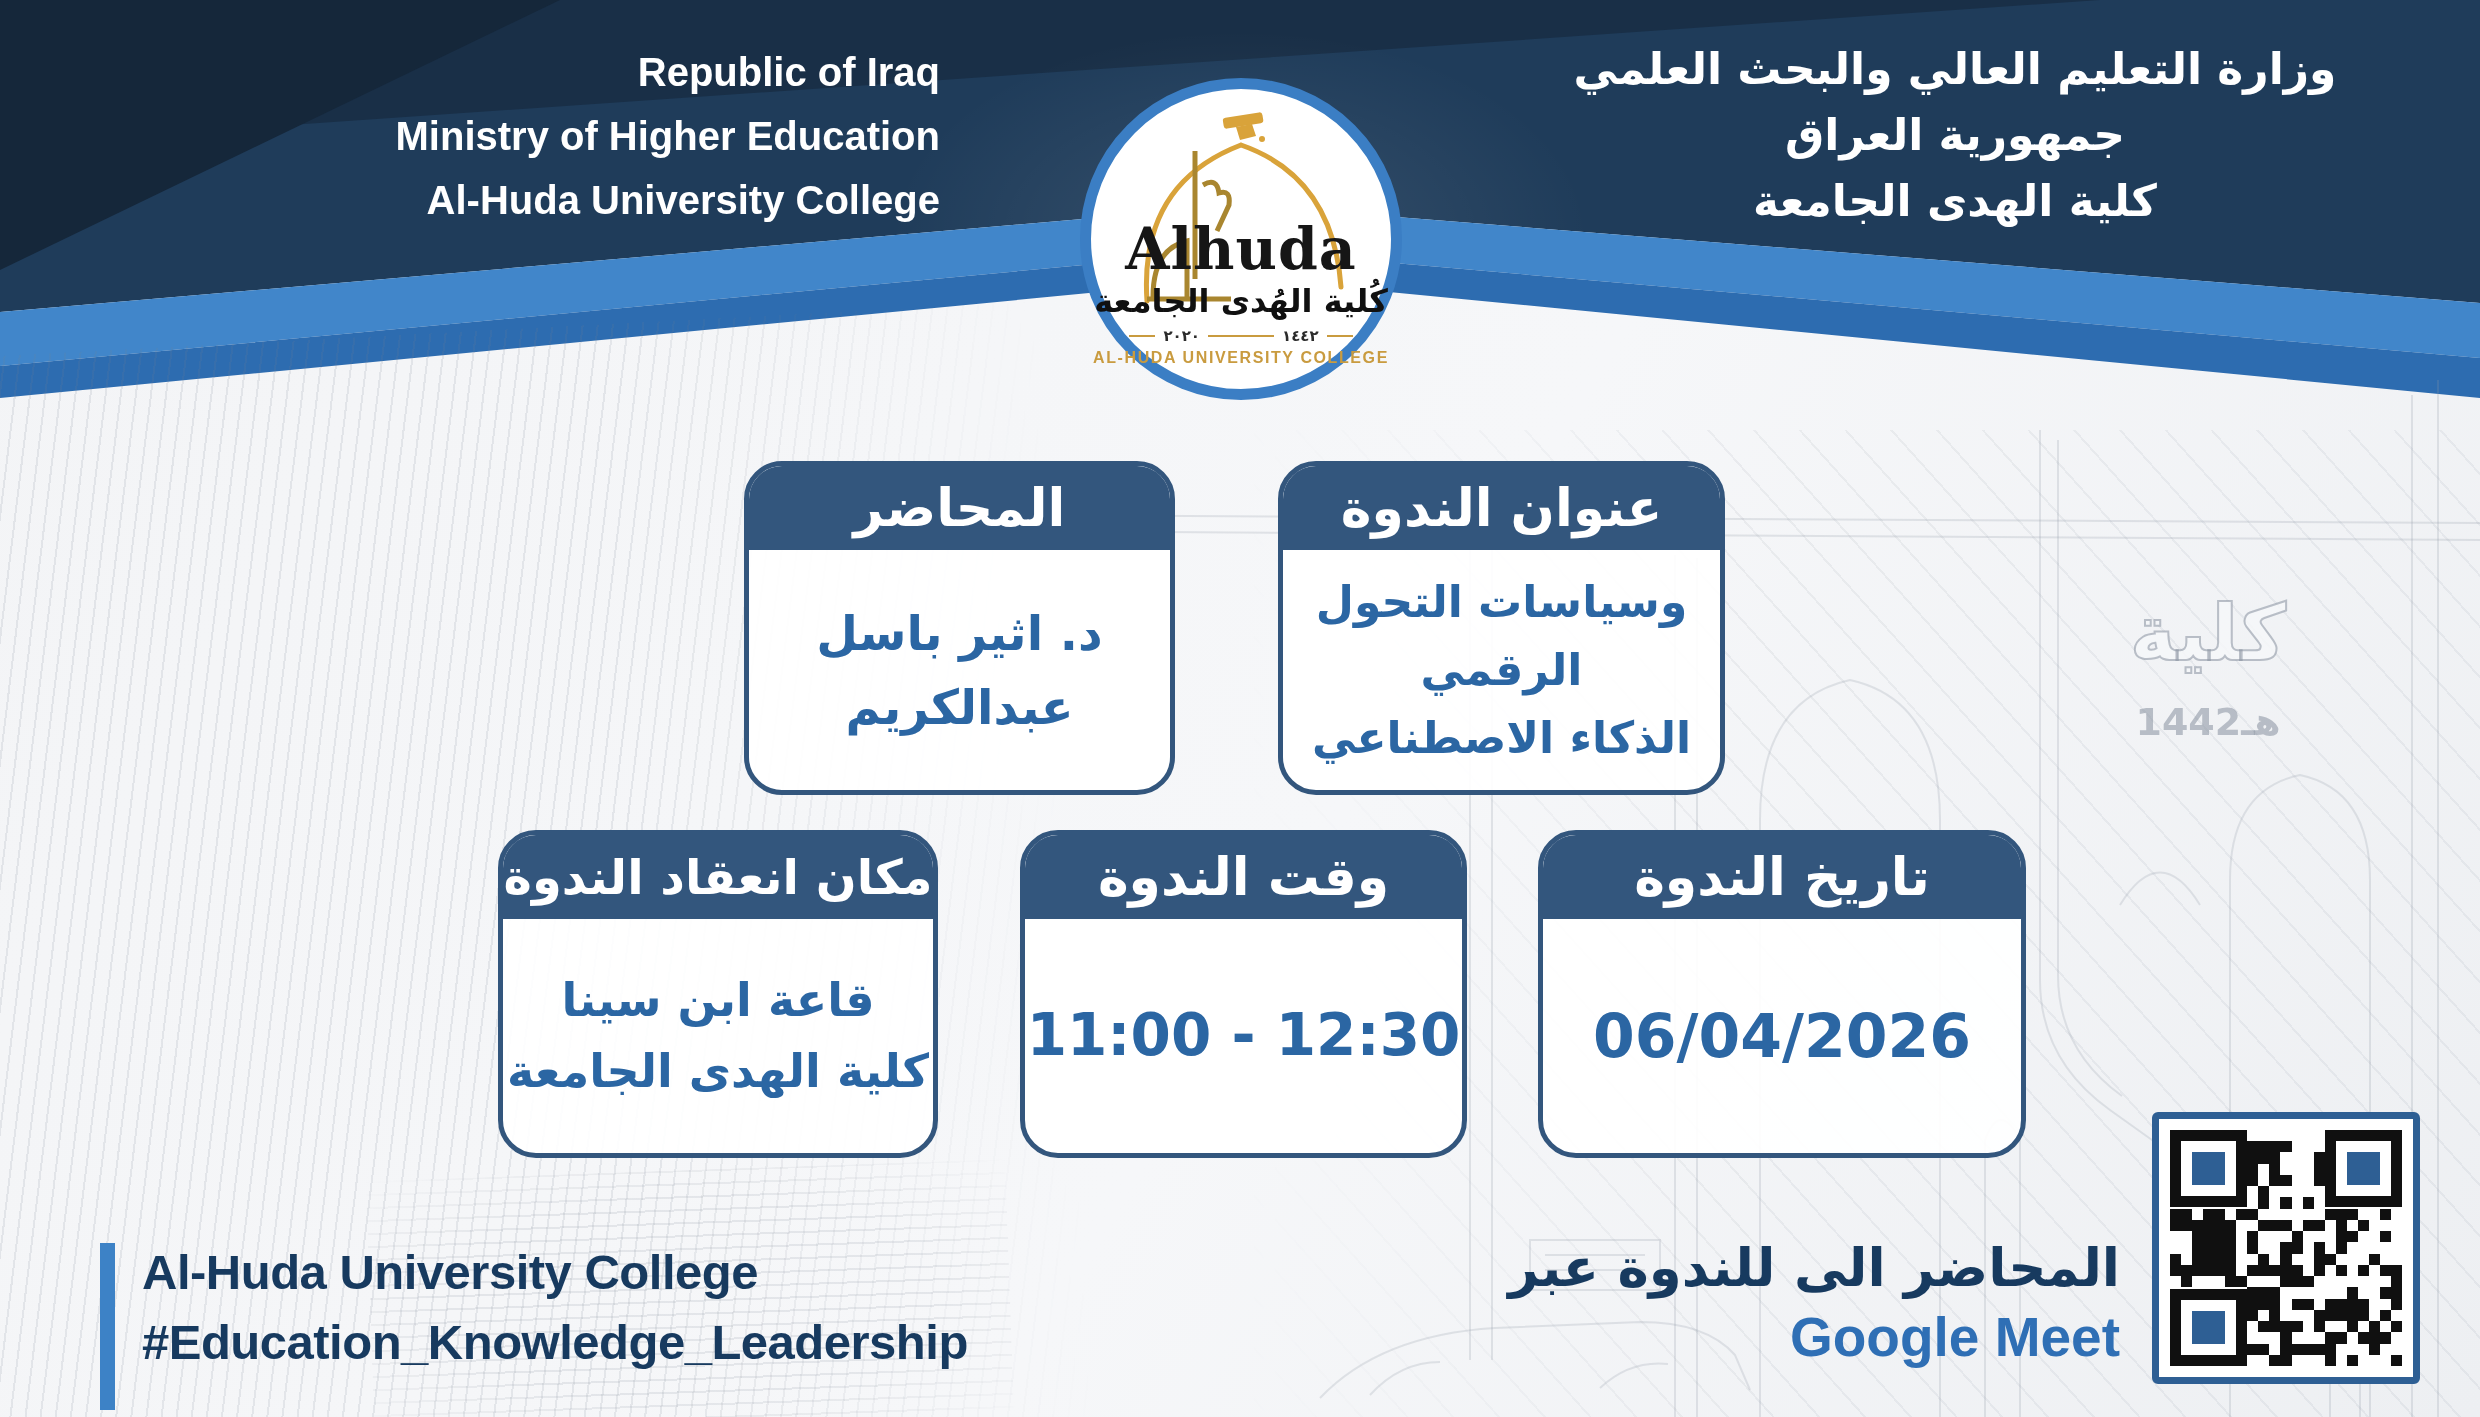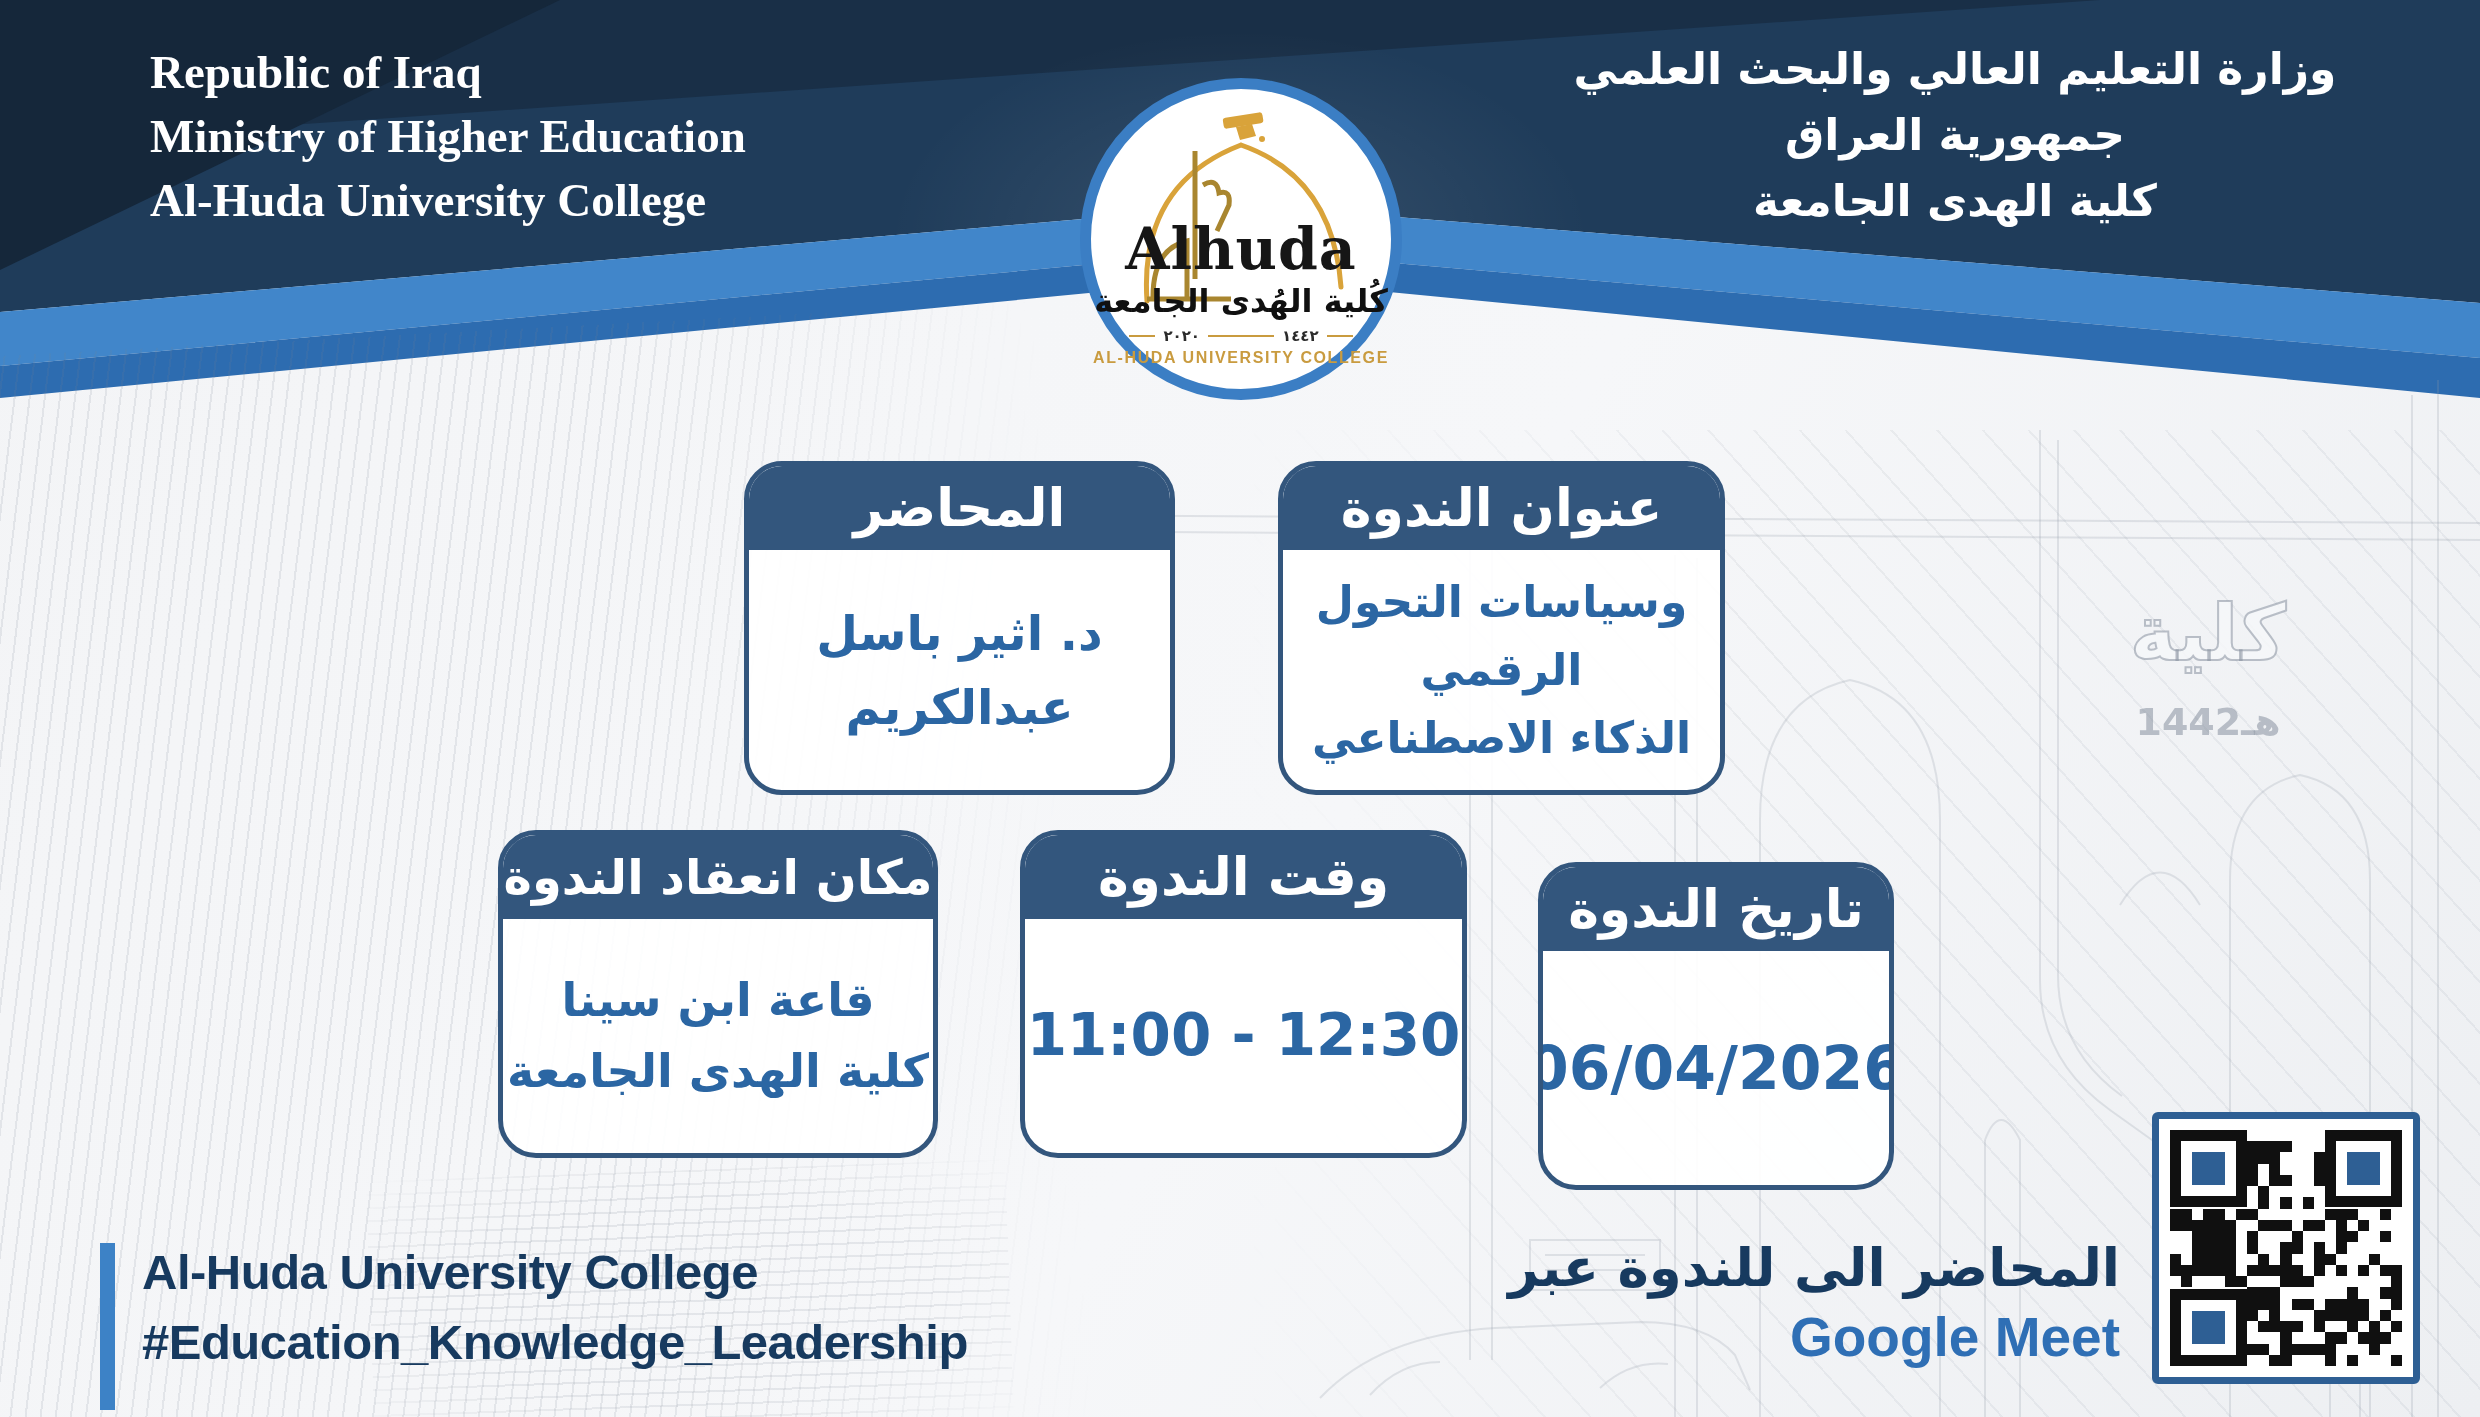--- a/index.html
+++ b/index.html
@@ -23,22 +23,22 @@
     clip-path:polygon(0 0,2100px 0,0 145px);}
   .facet-corner{position:absolute;inset:0;background:var(--navy-dark);
     clip-path:polygon(0 0,560px 0,0 270px);}
   .stripe-light{position:absolute;inset:0;background:var(--stripe-light);
     clip-path:polygon(0 312px,1245px 205px,2480px 303px,2480px 358px,1245px 250px,0 366px);}
   .stripe-medium{position:absolute;inset:0;background:var(--stripe-medium);
     clip-path:polygon(0 366px,1245px 250px,2480px 358px,2480px 398px,1245px 278px,0 398px);}
   .logo-glow{position:absolute;left:840px;top:0;width:800px;height:430px;
     background:radial-gradient(ellipse at 50% 55%,rgba(255,255,255,.10),transparent 62%);}
 
-  .hdr-en{position:absolute;left:150px;top:40px;width:790px;text-align:left;color:#fff;
-    font-family:Liberation Serif, serif;font-weight:bold;font-size:47px;line-height:64px;}
+  .hdr-en{position:absolute;left:150px;top:40px;width:790px;text-align:right;color:#fff;
+    font-family:Liberation Sans, sans-serif;font-weight:bold;font-size:40px;line-height:64px;}
   .hdr-ar{position:absolute;left:1560px;top:36px;width:790px;text-align:center;color:#fff;
     font-weight:bold;font-size:44px;line-height:66px;}
 
   
   .logo{position:absolute;left:1080px;top:78px;width:322px;height:322px;border-radius:50%;
     background:#fff;border:11px solid #3b7ec4;box-sizing:border-box;z-index:6;
     display:flex;flex-direction:column;align-items:center;justify-content:flex-end;padding-bottom:22px;}
   .logo svg.logo-art{position:absolute;left:0;top:0;width:300px;height:300px;}
   .logo-word{position:relative;font-family:"DejaVu Serif",serif;font-weight:bold;font-size:57px;
     color:#161616;line-height:1;margin-bottom:6px;letter-spacing:1px;}
@@ -210,21 +210,21 @@
     </div>
   </div>
 
   <div class="card" style="left:1020px;top:830px;width:447px;height:328px">
     <div class="card-title" dir="rtl" lang="ar">وقت الندوة</div>
     <div class="card-body fs58">
       <div dir="ltr">11:00 - 12:30</div>
     </div>
   </div>
 
-  <div class="card" style="left:1538px;top:862px;width:356px;height:328px">
+  <div class="card" style="left:1538px;top:830px;width:488px;height:328px">
     <div class="card-title" dir="rtl" lang="ar">تاريخ الندوة</div>
     <div class="card-body fs60">
       <div dir="ltr">06/04/2026</div>
     </div>
   </div>
 
   <div class="accent-bar"></div>
   <div class="footer-college">Al-Huda University College</div>
   <div class="footer-hashtag">#Education_Knowledge_Leadership</div>
 

